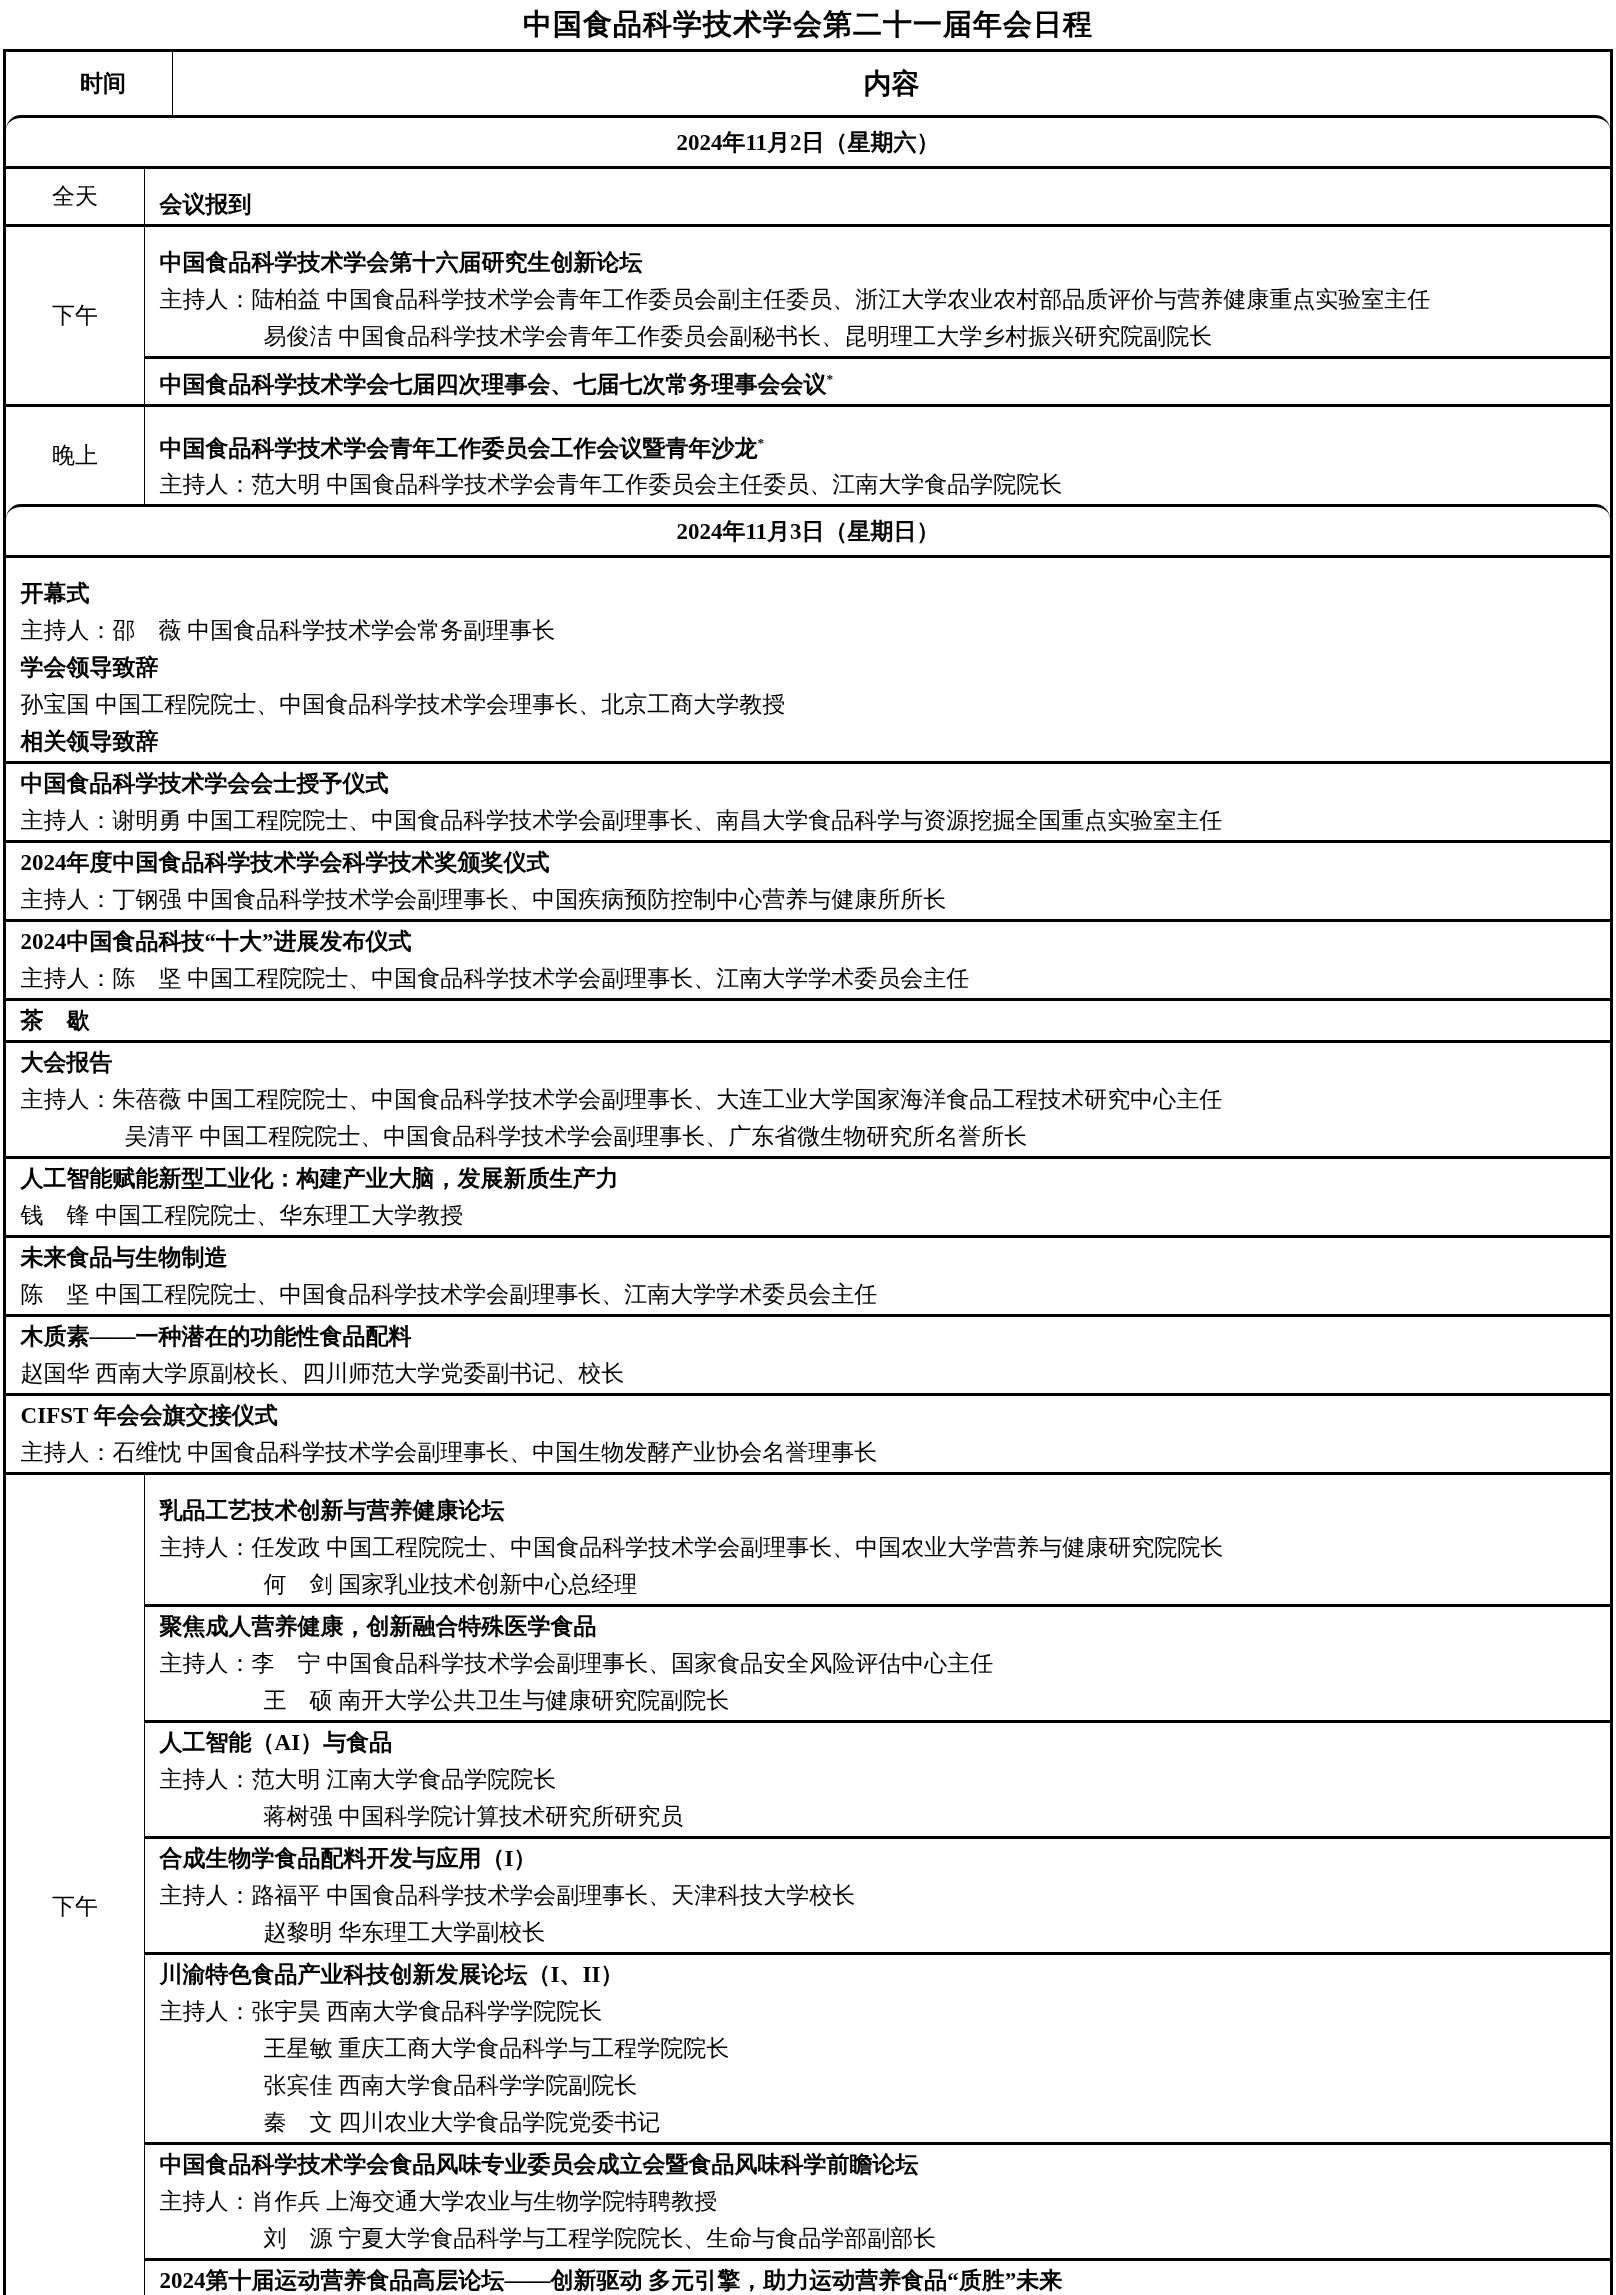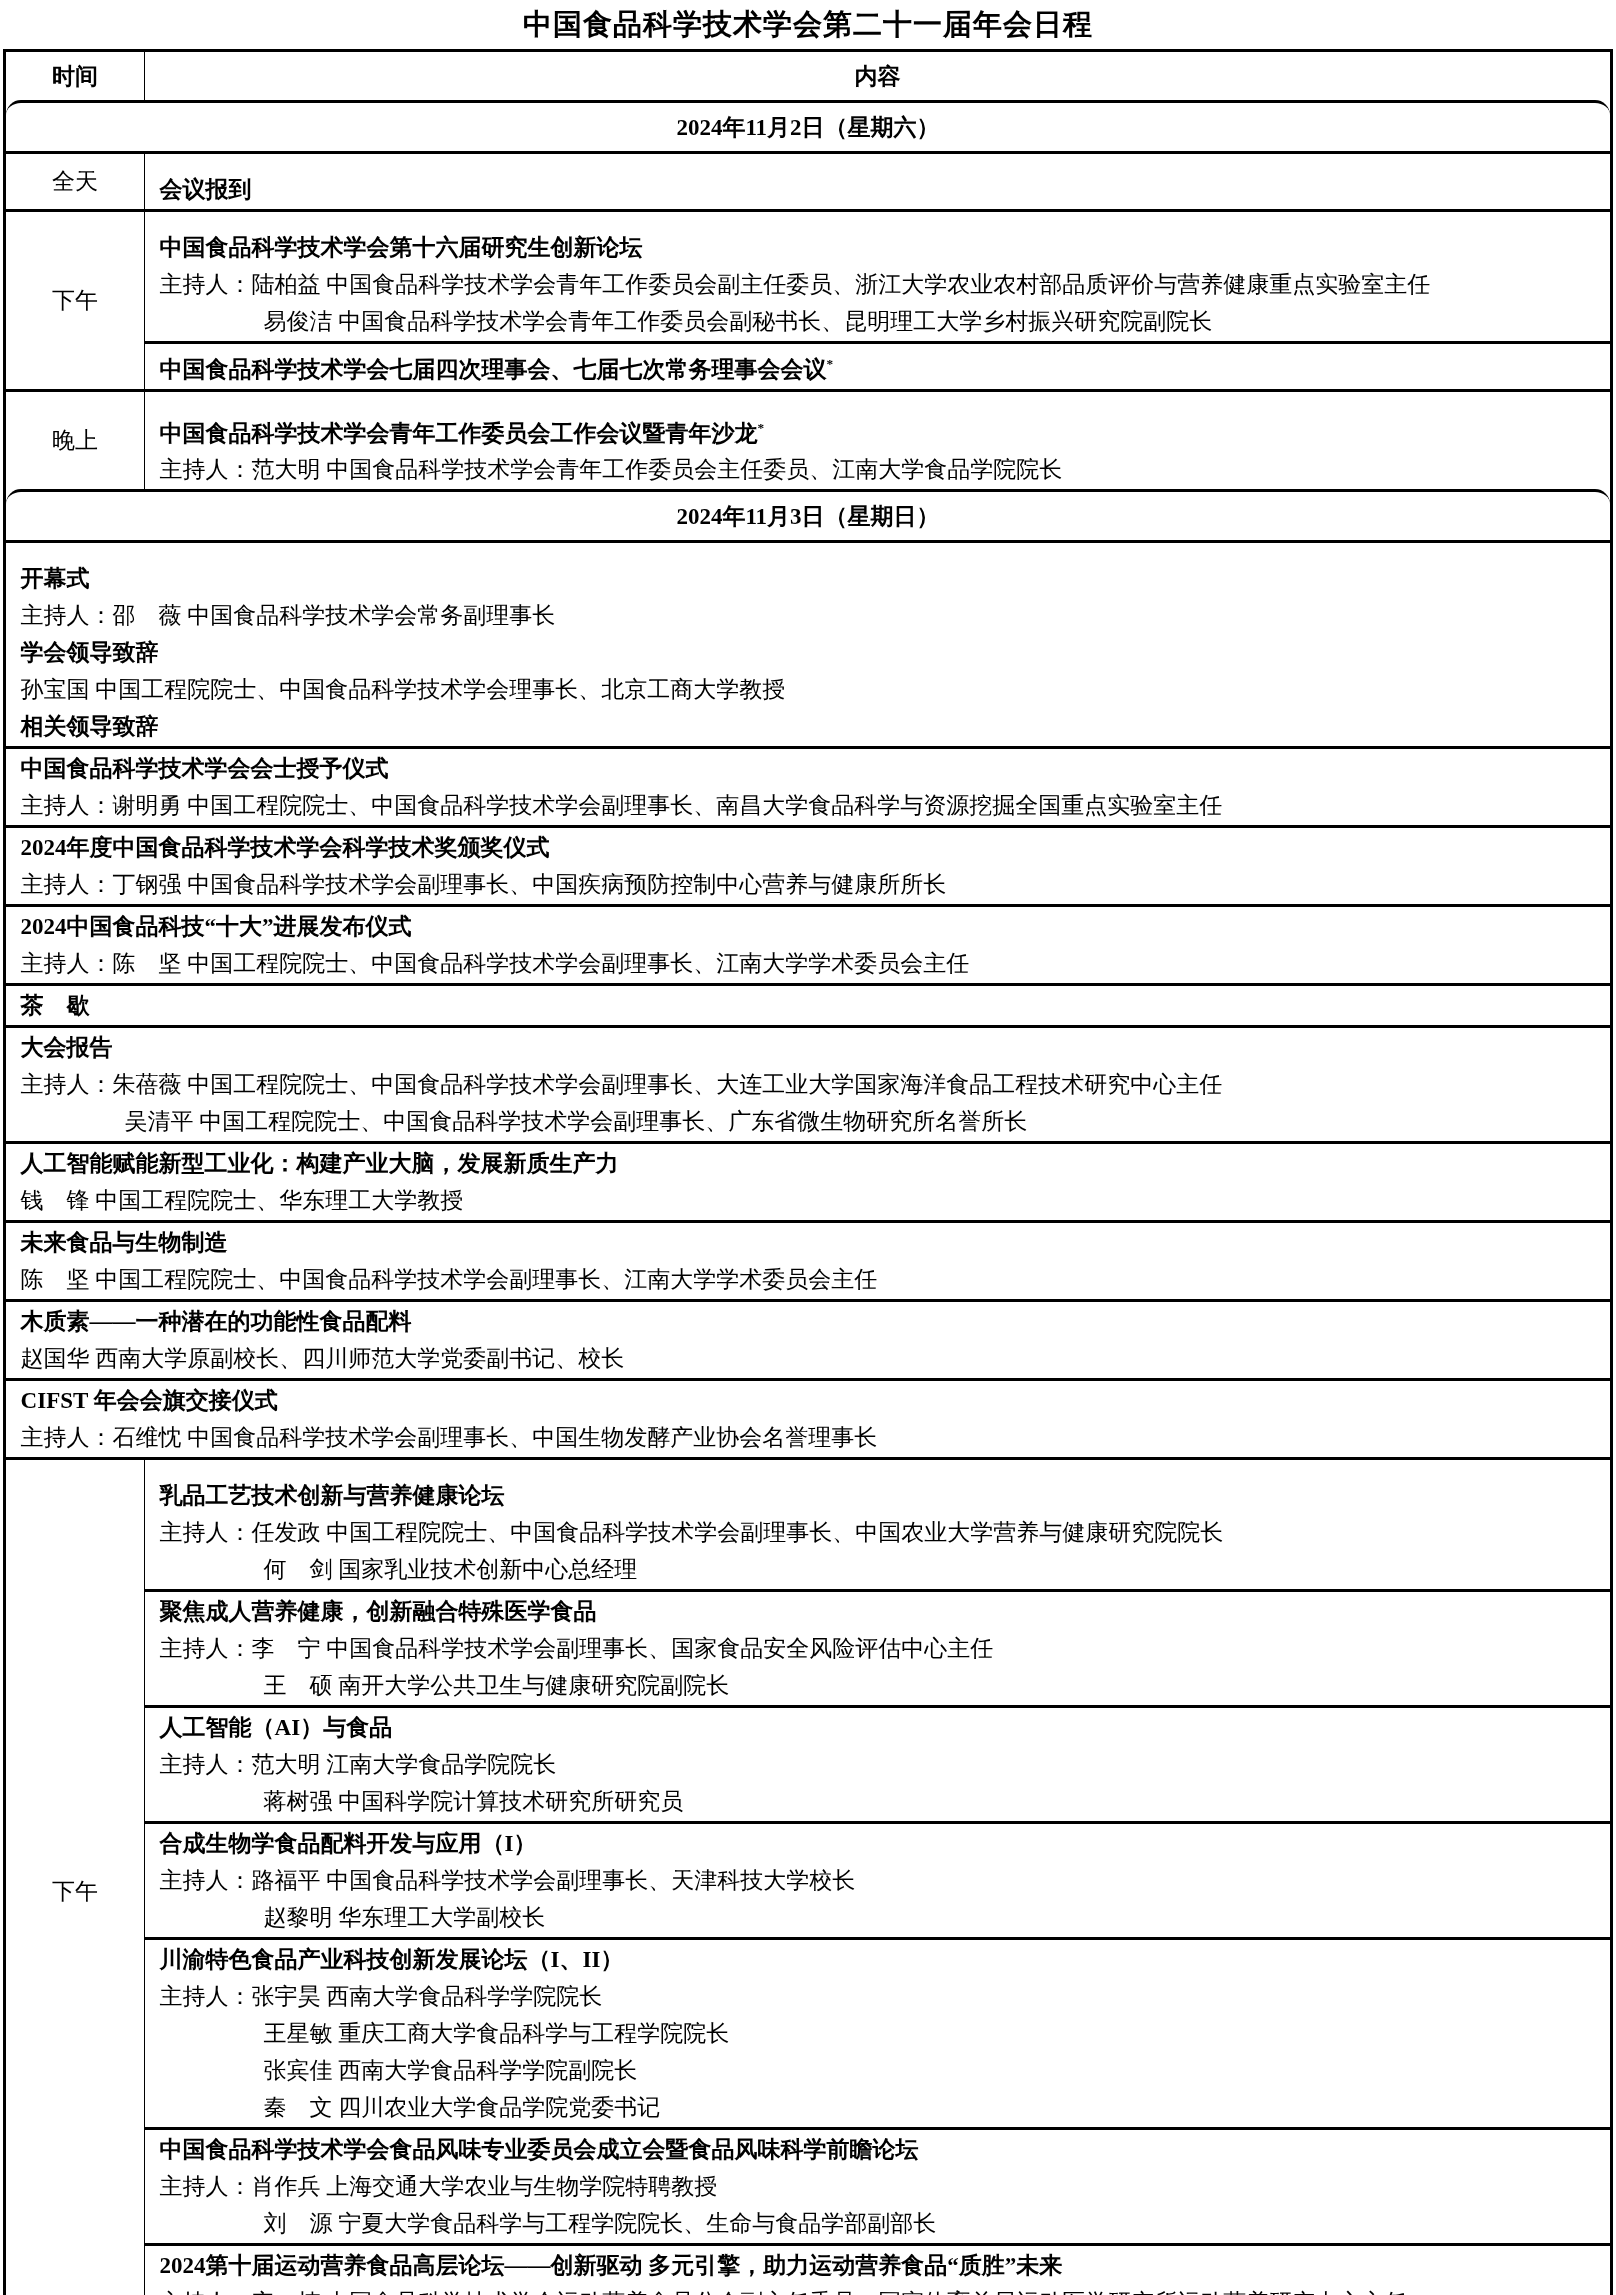--- a/index.html
+++ b/index.html
@@ -8,29 +8,29 @@
     background:#ffffff; color:#000;
     font-family:"Liberation Serif","DejaVu Serif",serif;
   }
   .doc-title {
     height:49px; display:flex; align-items:center; justify-content:center;
     font-size:29px; font-weight:bold; letter-spacing:1px;
   }
   .sched-table {
     margin:0 3.1px; border:3.6px solid #000;
   }
-  .header-row { display:flex; height:48px; }
+  .header-row { display:flex; height:63px;margin-left:28px; }
   .time-col-head {
     width:138px; flex:0 0 auto; border-right:1.6px solid #000;
     display:flex; align-items:center; justify-content:center;
     font-size:23px; font-weight:bold;
   }
   .content-col-head {
     flex:1; display:flex; align-items:center; justify-content:center;
-    font-size:23px; font-weight:bold;
+    font-size:28px; font-weight:bold;
   }
   .date-row {
     border-top:3.6px solid #000; height:48px;
     display:flex; align-items:center; justify-content:center;
     font-size:23px; font-weight:bold;border-radius:15px;
   }
   .block { display:flex; border-top:3.6px solid #000; }
   .time-cell {
     width:138px; flex:0 0 auto; border-right:1.6px solid #000;
     display:flex; align-items:center; justify-content:center;

